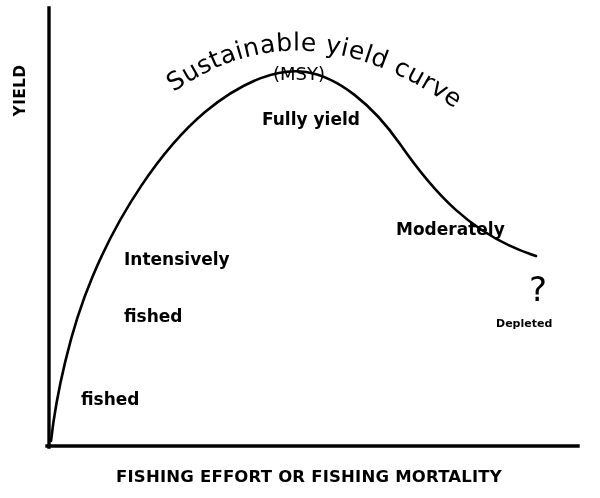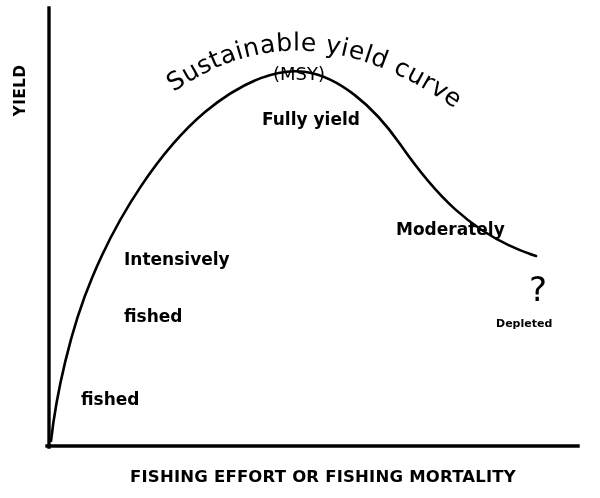--- a/index.html
+++ b/index.html
@@ -35,21 +35,21 @@
     left: -15px;
     top: 82px;
     width: 70px;
     text-align: center;
     font-size: 15px;
     letter-spacing: 0.6px;
     transform: rotate(-90deg);
     transform-origin: 50% 50%;
   }
   #x-axis-title {
-    left: 130px;
+    left: 116px;
     top: 468px;
     font-size: 16.5px;
     letter-spacing: 0.2px;
   }
   #label-msy {
     left: 273px;
     top: 64px;
     font-size: 18px;
     font-weight: normal;
     font-family: "DejaVu Sans", sans-serif;

